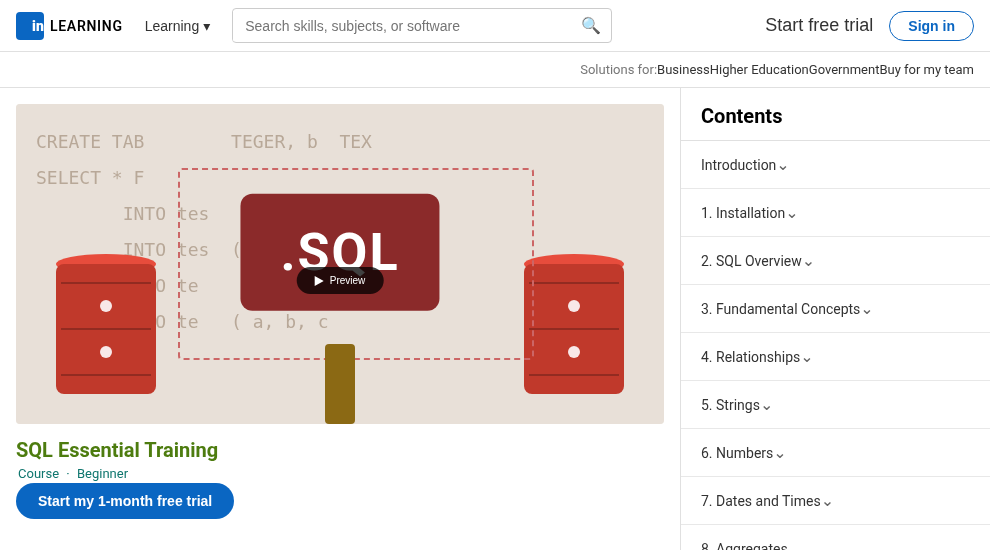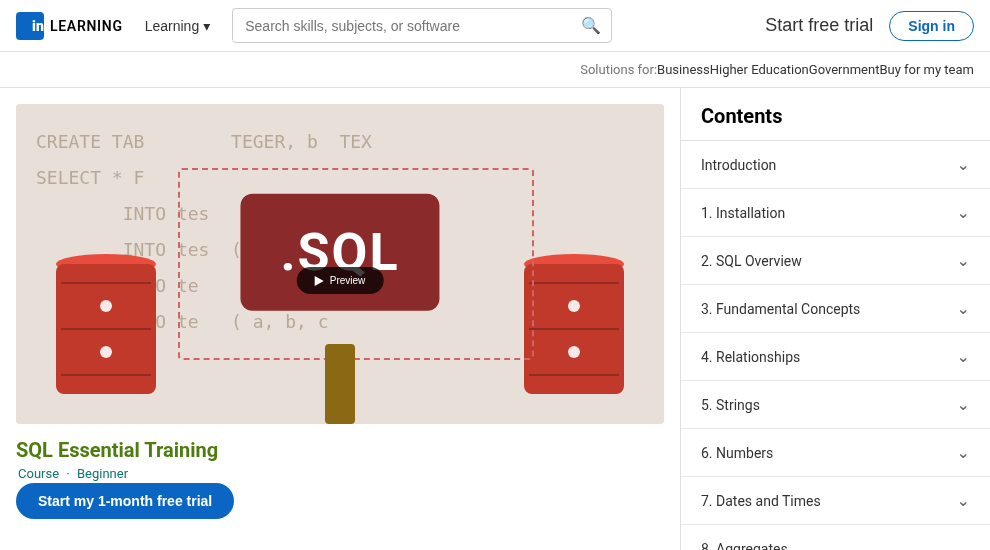--- a/index.html
+++ b/index.html
@@ -312,21 +312,20 @@
       font-size: 20px;
       font-weight: 700;
       color: #000;
     }
     .contents-list {
       border-top: 1px solid #e0e0e0;
     }
     .contents-item {
       display: flex;
       align-items: center;
-      justify-content: space-between;
       padding: 14px 20px;
       border-bottom: 1px solid #e8e8e8;
       cursor: pointer;
       font-size: 14px;
       color: #333;
     }
     .chevron-icon {
       color: #666;
       font-size: 16px;
     }

